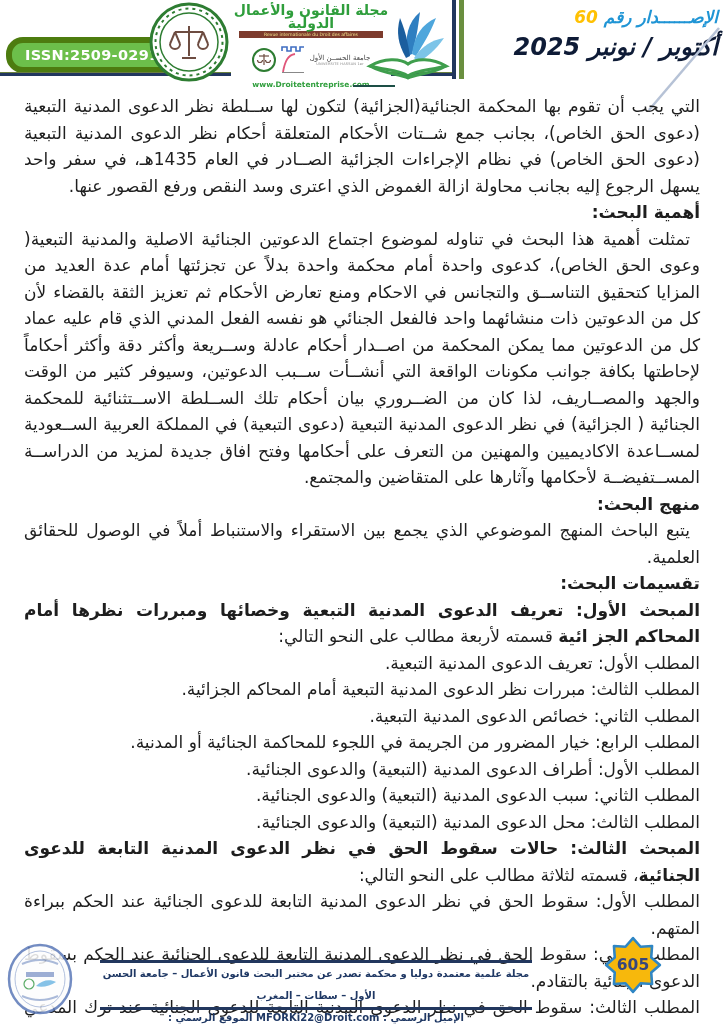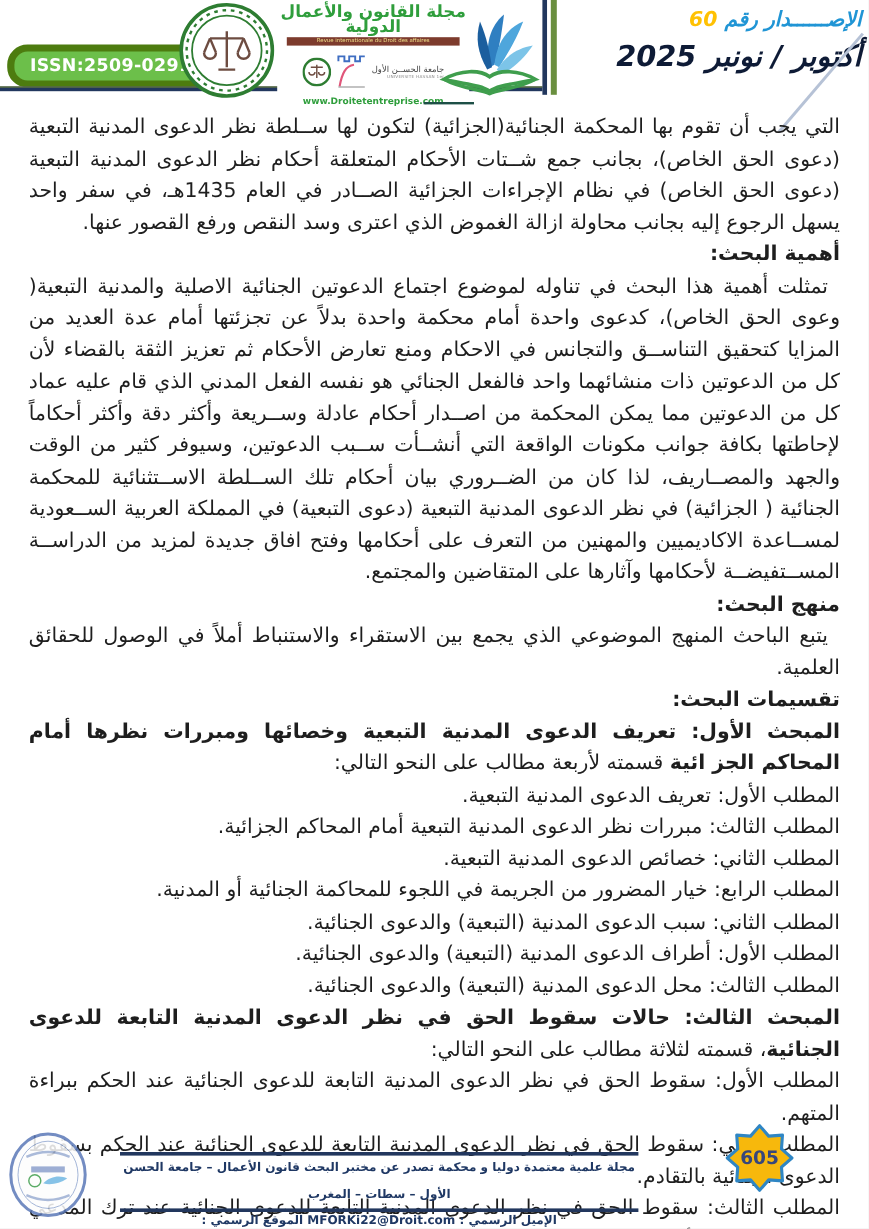--- a/index.html
+++ b/index.html
@@ -24,21 +24,21 @@
     background:#22375e; border-top:1px solid #6a7f3f;
   }
 
   .seal-large { position:absolute; left:149px; top:2px; width:80px; height:80px; }
   .seal-small-wrap { width:24px; height:24px; }
 
   .journal-box { position:absolute; left:231px; top:4px; width:160px; height:84px; background:#fff; }
   .jb-title { color:#2f9e3c; font-weight:bold; font-size:14px; text-align:center; direction:rtl; line-height:13px; }
   .jb-subbar { margin:1px 8px 2px 8px; background:#7d3b2d; color:#f0e08a; font-size:4.5px; text-align:center; padding:1px 0; }
   .jb-mid { display:flex; align-items:center; justify-content:center; gap:4px; height:40px; }
-  .jb-univ { display:flex; flex-direction:column; align-items:flex-end; }
+  .jb-univ { display:flex; flex-direction:column; align-items:center; }
   .jb-univ-ar { font-size:7px; color:#444; direction:rtl; }
   .jb-univ-lat { font-size:3.5px; color:#888; letter-spacing:.2px; }
   .jb-url { color:#2f9e3c; font-weight:bold; font-size:7.5px; text-align:center; position:relative; }
   .jb-url::after { content:""; position:absolute; right:-4px; top:55%; width:42px; height:2px; background:#1d4f46; }
 
   .bird-logo { position:absolute; left:364px; top:8px; width:88px; height:78px; }
 
   .vbars { position:absolute; left:452px; top:0; height:79px; display:flex; }
   .vbar-navy { width:4px; height:100%; background:#22375e; }
   .vbar-gap  { width:3px; height:100%; background:#ffffff; }
@@ -164,22 +164,22 @@
       <div class="para bold">أهمية البحث:</div>
       <div class="para indent">تمثلت أهمية هذا البحث في تناوله لموضوع اجتماع الدعوتين الجنائية الاصلية والمدنية التبعية( وعوى الحق الخاص)، كدعوى واحدة أمام محكمة واحدة بدلاً عن تجزئتها أمام عدة العديد من المزايا كتحقيق التناســق والتجانس في الاحكام ومنع تعارض الأحكام ثم تعزيز الثقة بالقضاء لأن كل من الدعوتين ذات منشائهما واحد فالفعل الجنائي هو نفسه الفعل المدني الذي قام عليه عماد كل من الدعوتين مما يمكن المحكمة من اصــدار أحكام عادلة وســريعة وأكثر دقة وأكثر أحكاماً لإحاطتها بكافة جوانب مكونات الواقعة التي أنشــأت ســبب الدعوتين، وسيوفر كثير من الوقت والجهد والمصــاريف، لذا كان من الضــروري بيان أحكام تلك الســلطة الاســتثنائية للمحكمة الجنائية ( الجزائية) في نظر الدعوى المدنية التبعية (دعوى التبعية) في المملكة العربية الســعودية لمســاعدة الاكاديميين والمهنين من التعرف على أحكامها وفتح افاق جديدة لمزيد من الدراســة المســتفيضــة لأحكامها وآثارها على المتقاضين والمجتمع.</div>
       <div class="para bold">منهج البحث:</div>
       <div class="para indent">يتبع الباحث المنهج الموضوعي الذي يجمع بين الاستقراء والاستنباط أملاً في الوصول للحقائق العلمية.</div>
       <div class="para bold">تقسيمات البحث:</div>
       <div class="para"><span class="bold">المبحث الأول: تعريف الدعوى المدنية التبعية وخصائها ومبررات نظرها أمام المحاكم الجز ائية</span><span> قسمته لأربعة مطالب على النحو التالي:</span></div>
       <div class="para">المطلب الأول: تعريف الدعوى المدنية التبعية.</div>
       <div class="para">المطلب الثالث: مبررات نظر الدعوى المدنية التبعية أمام المحاكم الجزائية.</div>
       <div class="para">المطلب الثاني: خصائص الدعوى المدنية التبعية.</div>
       <div class="para">المطلب الرابع: خيار المضرور من الجريمة في اللجوء للمحاكمة الجنائية أو المدنية.</div>
+      <div class="para">المطلب الأول: أطراف الدعوى المدنية (التبعية) والدعوى الجنائية.</div>
       <div class="para">المطلب الثاني: سبب الدعوى المدنية (التبعية) والدعوى الجنائية.</div>
-      <div class="para">المطلب الأول: أطراف الدعوى المدنية (التبعية) والدعوى الجنائية.</div>
       <div class="para">المطلب الثالث: محل الدعوى المدنية (التبعية) والدعوى الجنائية.</div>
       <div class="para"><span class="bold">المبحث الثالث: حالات سقوط الحق في نظر الدعوى المدنية التابعة للدعوى الجنائية</span><span>، قسمته لثلاثة مطالب على النحو التالي:</span></div>
       <div class="para">المطلب الأول: سقوط الحق في نظر الدعوى المدنية التابعة للدعوى الجنائية عند الحكم ببراءة المتهم.</div>
       <div class="para">المطلب الثاني: سقوط الحق في نظر الدعوى المدنية التابعة للدعوى الجنائية عند الحكم بسقوط الدعوى الجنائية بالتقادم.</div>
       <div class="para">المطلب الثالث: سقوط الحق في نظر الدعوى المدنية التابعة للدعوى الجنائية عند ترك المدعي للدعوى الجنائية الأصلية.</div>
       <div class="para center">المبحث الأول</div>
       <div class="para center">تعريف الدعوى المدنية التبعية وخصائها ومبررات نظرها أمام المحاكم الجزائية</div>
     </div>
 
   <div class="footer-rule fr-top"></div>

